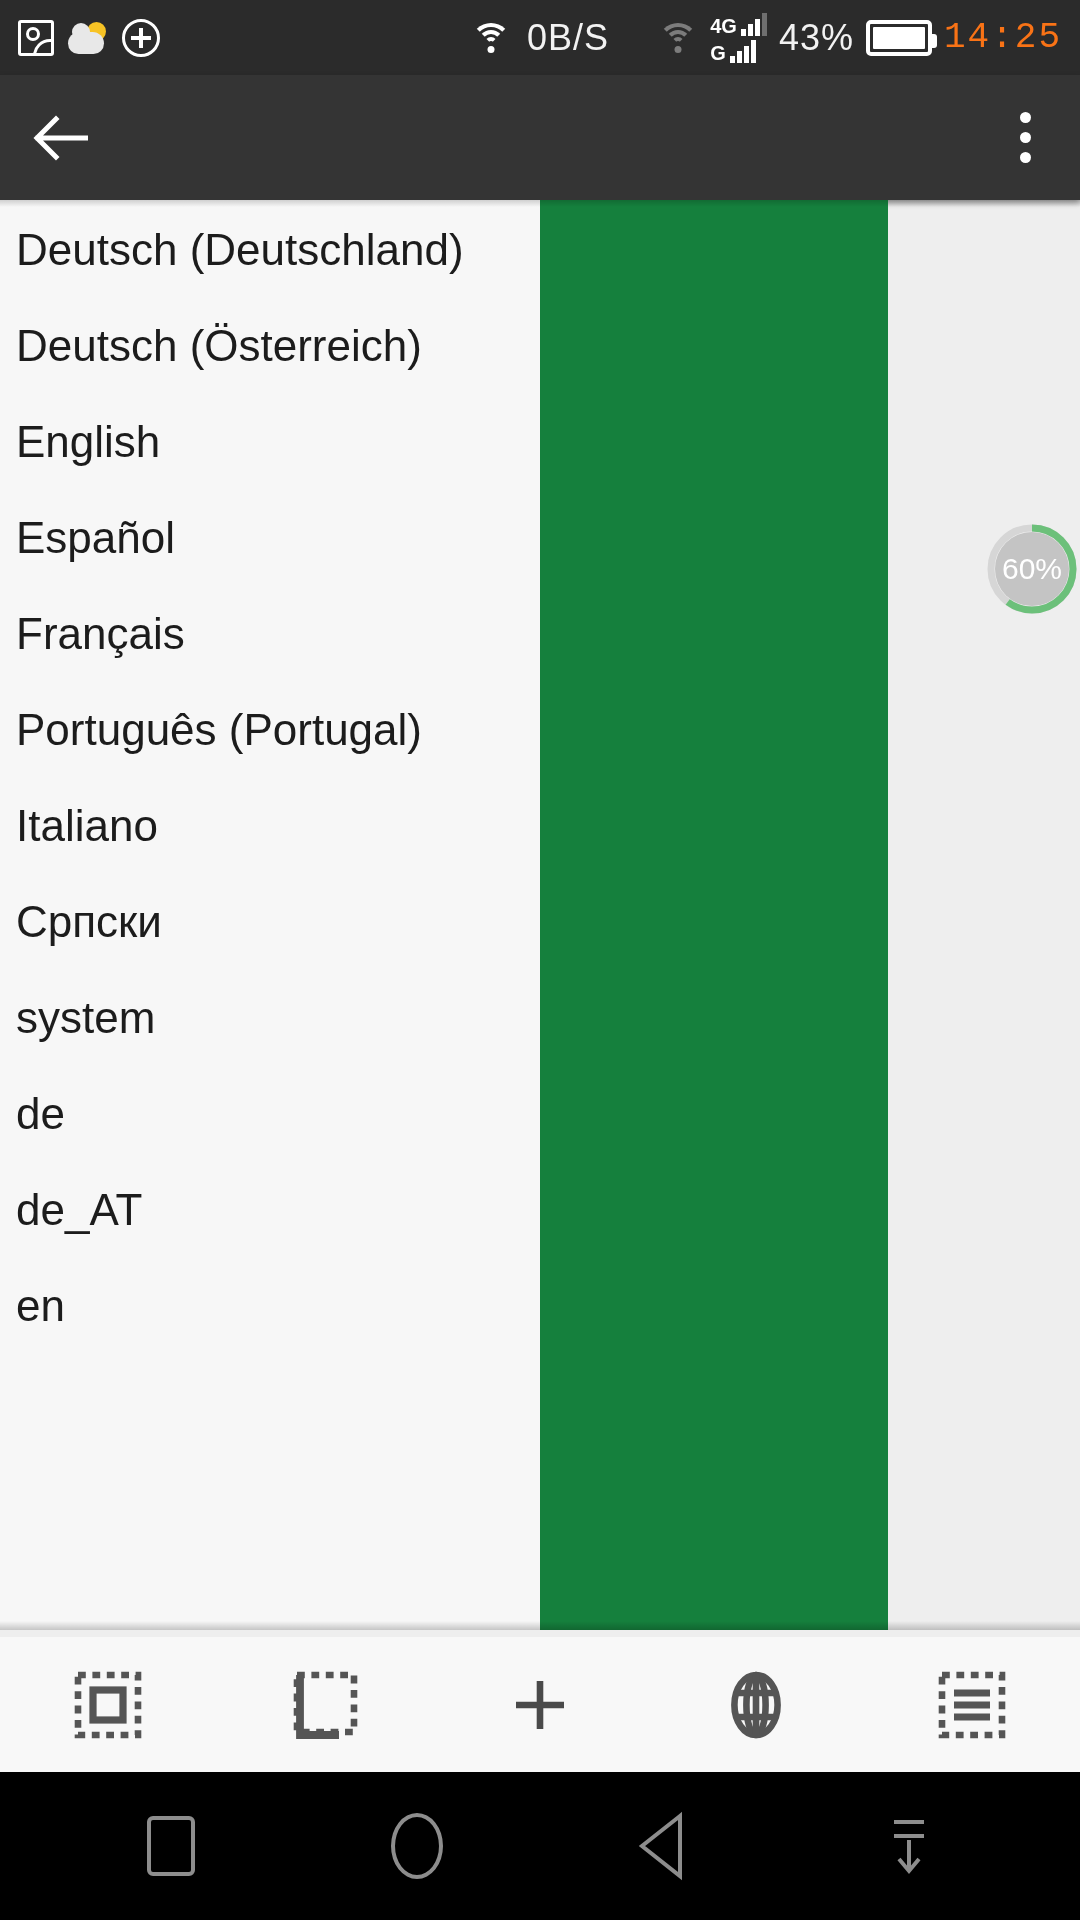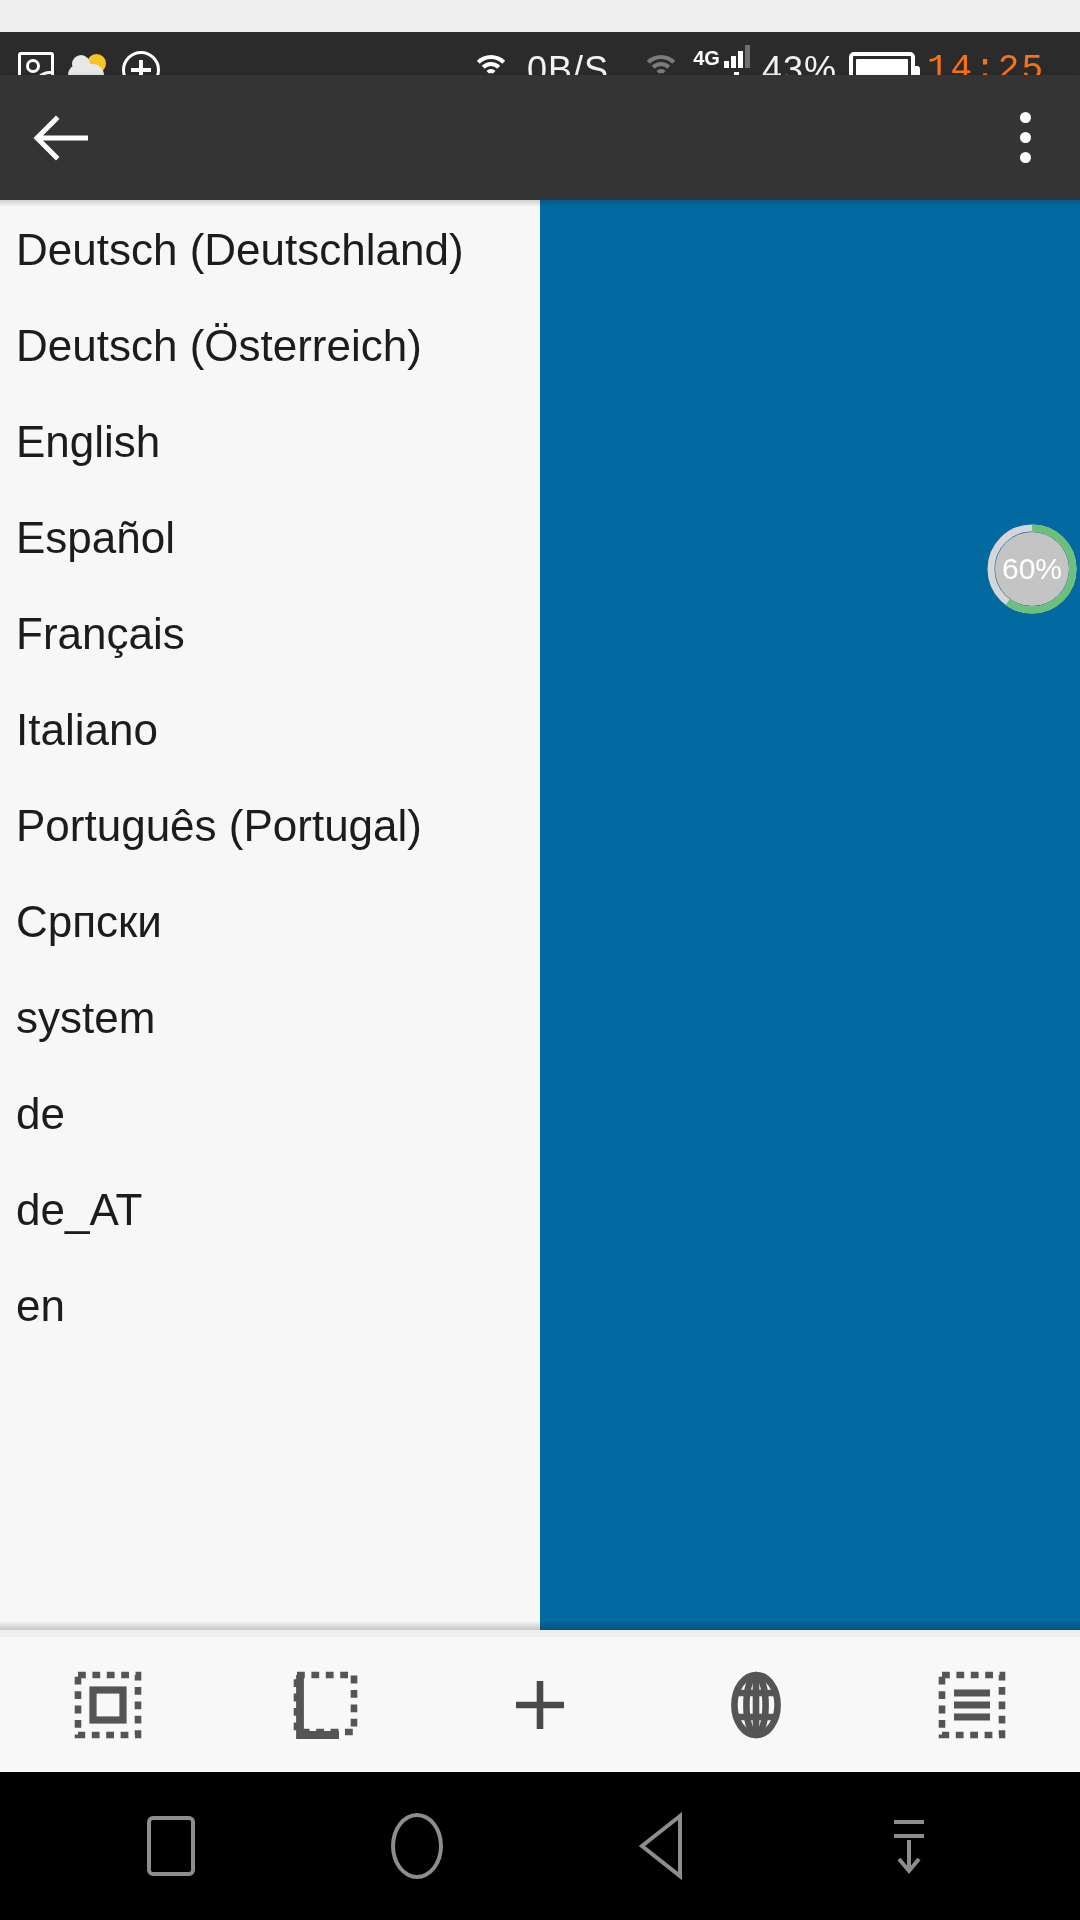--- a/index.html
+++ b/index.html
@@ -9,26 +9,25 @@
     font-family:"Liberation Sans", "DejaVu Sans", sans-serif;
     overflow:hidden;
   }
 
   
   .statusbar{
     position:absolute; top:0; left:0; width:1080px; height:75px;
     background:#2b2b2b;
     display:flex; align-items:center;
     color:#ffffff;
-    margin-top:32px;
   }
   .sb-left{ display:flex; align-items:center; gap:14px; padding-left:18px; }
   .sb-center{ position:absolute; left:0; right:0; display:flex; justify-content:center;
               align-items:center; gap:16px; pointer-events:none; }
-  .sb-right{ margin-left:auto; display:flex; align-items:center; gap:12px; padding-right:35px; }
+  .sb-right{ margin-left:auto; display:flex; align-items:center; gap:12px; padding-right:18px; }
   .sb-text{ font-size:36px; letter-spacing:1px; color:#f2f2f2; }
   .sb-time{ font-size:36px; letter-spacing:2px; color:#f97316;font-family:Liberation Mono, monospace; }
 
   .icon-pic{ width:36px; height:36px; border:3px solid #ffffff; border-radius:3px;
              position:relative; overflow:hidden; }
   .icon-pic::before{ content:""; position:absolute; width:8px; height:8px; border-radius:50%;
              border:3px solid #fff; left:5px; top:4px; }
   .icon-pic::after{ content:""; position:absolute; width:28px; height:28px; border-radius:50%;
              border:3px solid #fff; left:12px; top:16px; }
   .icon-weather{ position:relative; width:40px; height:32px; }
@@ -88,22 +87,22 @@
   .back-arrow svg{ width:56px; height:50px; }
   .appbar-title{ color:#ffffff; font-size:50px; letter-spacing:3px;
                  font-family:"DejaVu Sans","Liberation Sans",sans-serif;
                  margin-left:30px; }
   .overflow{ margin-left:auto; width:110px; height:125px; display:flex; align-items:center;
              justify-content:center; flex-direction:column; gap:9px; }
   .overflow i{ display:block; width:11px; height:11px; border-radius:50%; background:#ffffff; }
 
   
   .content{
-    position:absolute; top:200px; left:0; width:1080px; height:1430px;
-    background:#0369a1;
+    position:absolute; top:200px; left:0; width:888px; height:1430px;
+    background:#15803d;
   }
   .list-panel{
     position:absolute; left:0; top:0; width:540px; height:1430px;
     background:#f7f7f7; overflow:hidden;
   }
   .list-item{
     height:96px; display:flex; align-items:center; padding-left:16px;
     font-size:44px; color:#1c1c1c; white-space:nowrap;
   }
   .list-item:first-child{ margin-top:2px; }
@@ -228,24 +227,24 @@
     <div class="list-item">
       <span>English</span>
     </div>
     <div class="list-item">
       <span>Español</span>
     </div>
     <div class="list-item">
       <span>Français</span>
     </div>
     <div class="list-item">
+      <span>Português (Portugal)</span>
+    </div>
+    <div class="list-item">
       <span>Italiano</span>
-    </div>
-    <div class="list-item">
-      <span>Português (Portugal)</span>
     </div>
     <div class="list-item">
       <span>Српски</span>
     </div>
     <div class="list-item">
       <span>system</span>
     </div>
     <div class="list-item">
       <span>de</span>
     </div>

